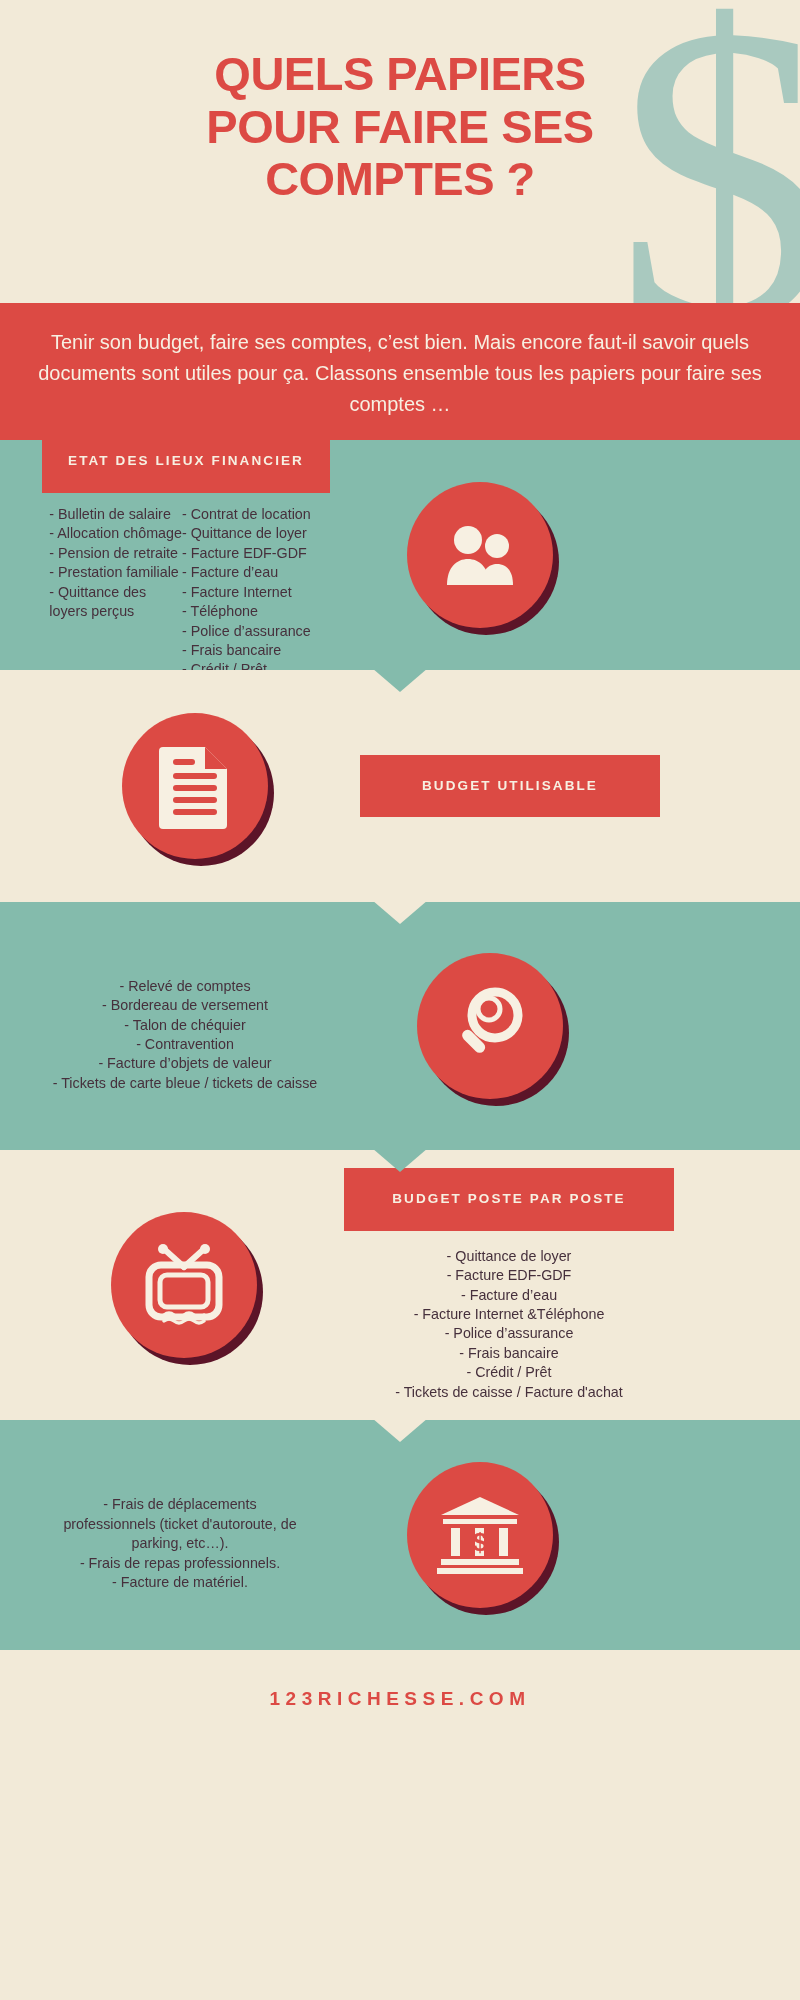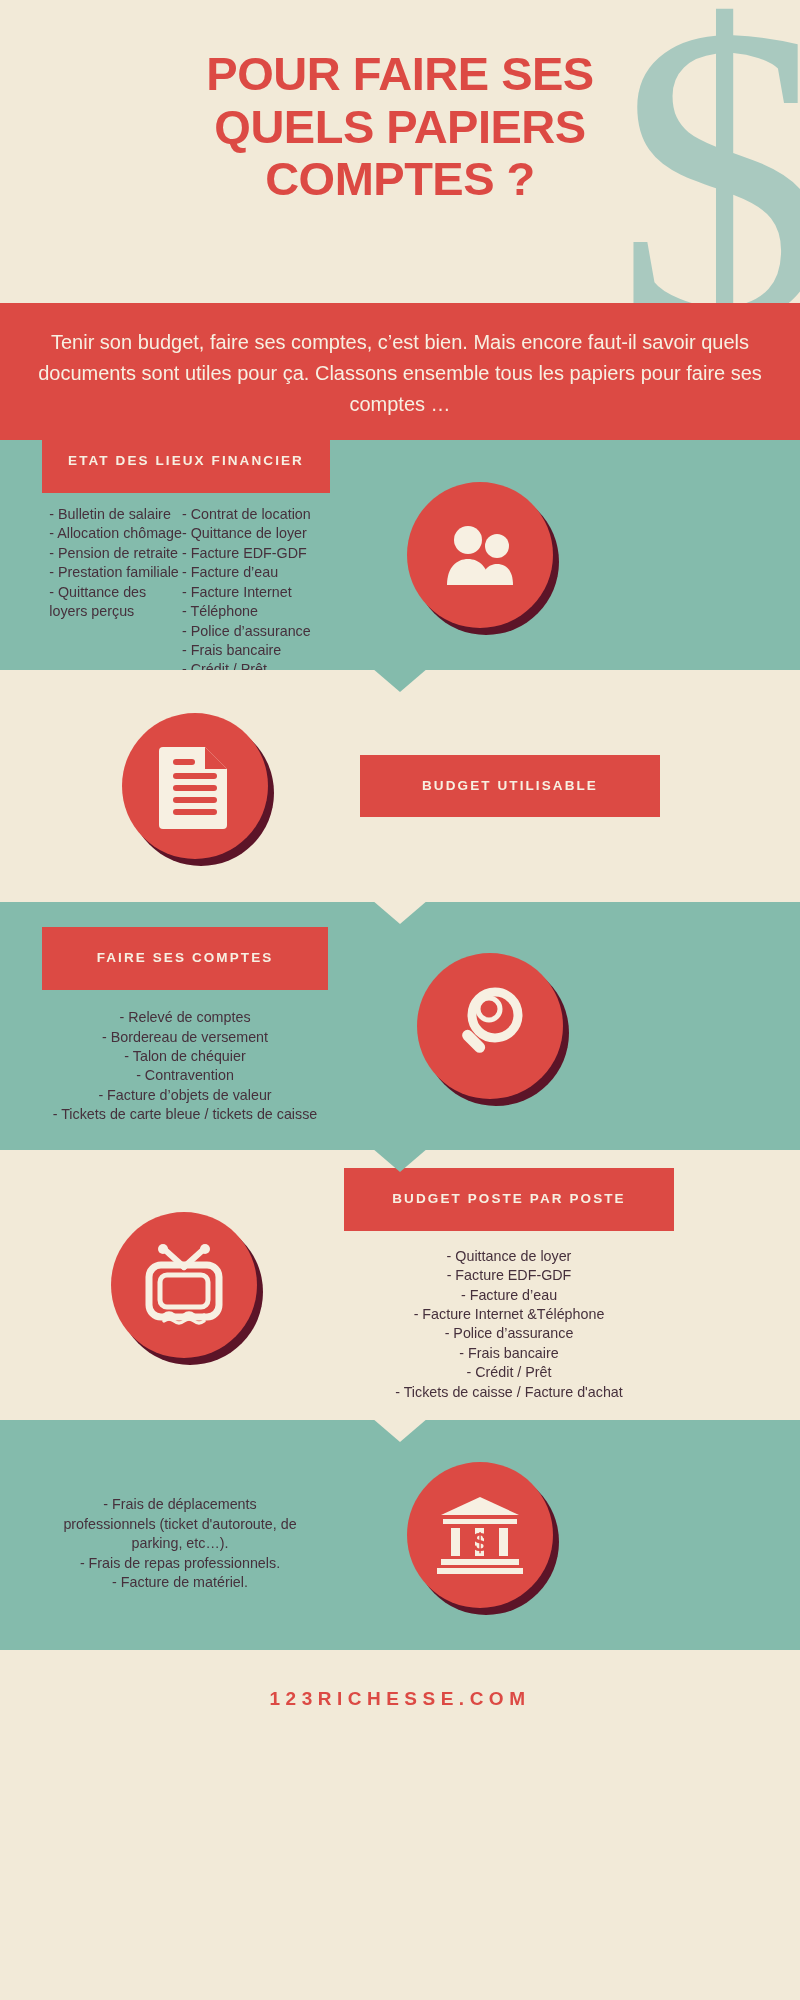--- a/index.html
+++ b/index.html
@@ -100,22 +100,22 @@
   }
 </style>
 </head>
 <body>
 
 <div class="page">
 
   <div class="hero">
     <div class="dollar-watermark">$</div>
     <div class="hero-title">
+      <span>QUELS PAPIERS</span>
       <span>POUR FAIRE SES</span>
-      <span>QUELS PAPIERS</span>
       <span>COMPTES ?</span>
     </div>
   </div>
 
   <div class="intro-band">
     <div>Tenir son budget, faire ses comptes, c’est bien. Mais encore faut-il savoir quels documents sont utiles pour ça. Classons ensemble tous les papiers pour faire ses comptes …</div>
   </div>
 
   <div class="band teal" style="height:230px;">
     <div class="band-inner" style="height:230px;padding:0 30px;">
@@ -181,21 +181,20 @@
       <div class="col-text" style="max-width:300px;">
         <div class="head-chip">BUDGET UTILISABLE</div>
       </div>
     </div>
     <div class="notch cream"></div>
   </div>
 
   <div class="band teal" style="height:248px;">
     <div class="band-inner" style="height:248px;padding:0 30px;">
       <div class="col-text" style="max-width:310px;">
-        <div class="head-chip" style="margin:0 12px;">FAIRE SES COMPTES</div>
         <ul class="list center" style="margin-top:18px;">
           <li>- Relevé de comptes</li>
           <li>- Bordereau de versement</li>
           <li>- Talon de chéquier</li>
           <li>- Contravention</li>
           <li>- Facture d’objets de valeur</li>
           <li>- Tickets de carte bleue / tickets de caisse</li>
         </ul>
       </div>
       <div class="col-icon" style="width:300px;">

